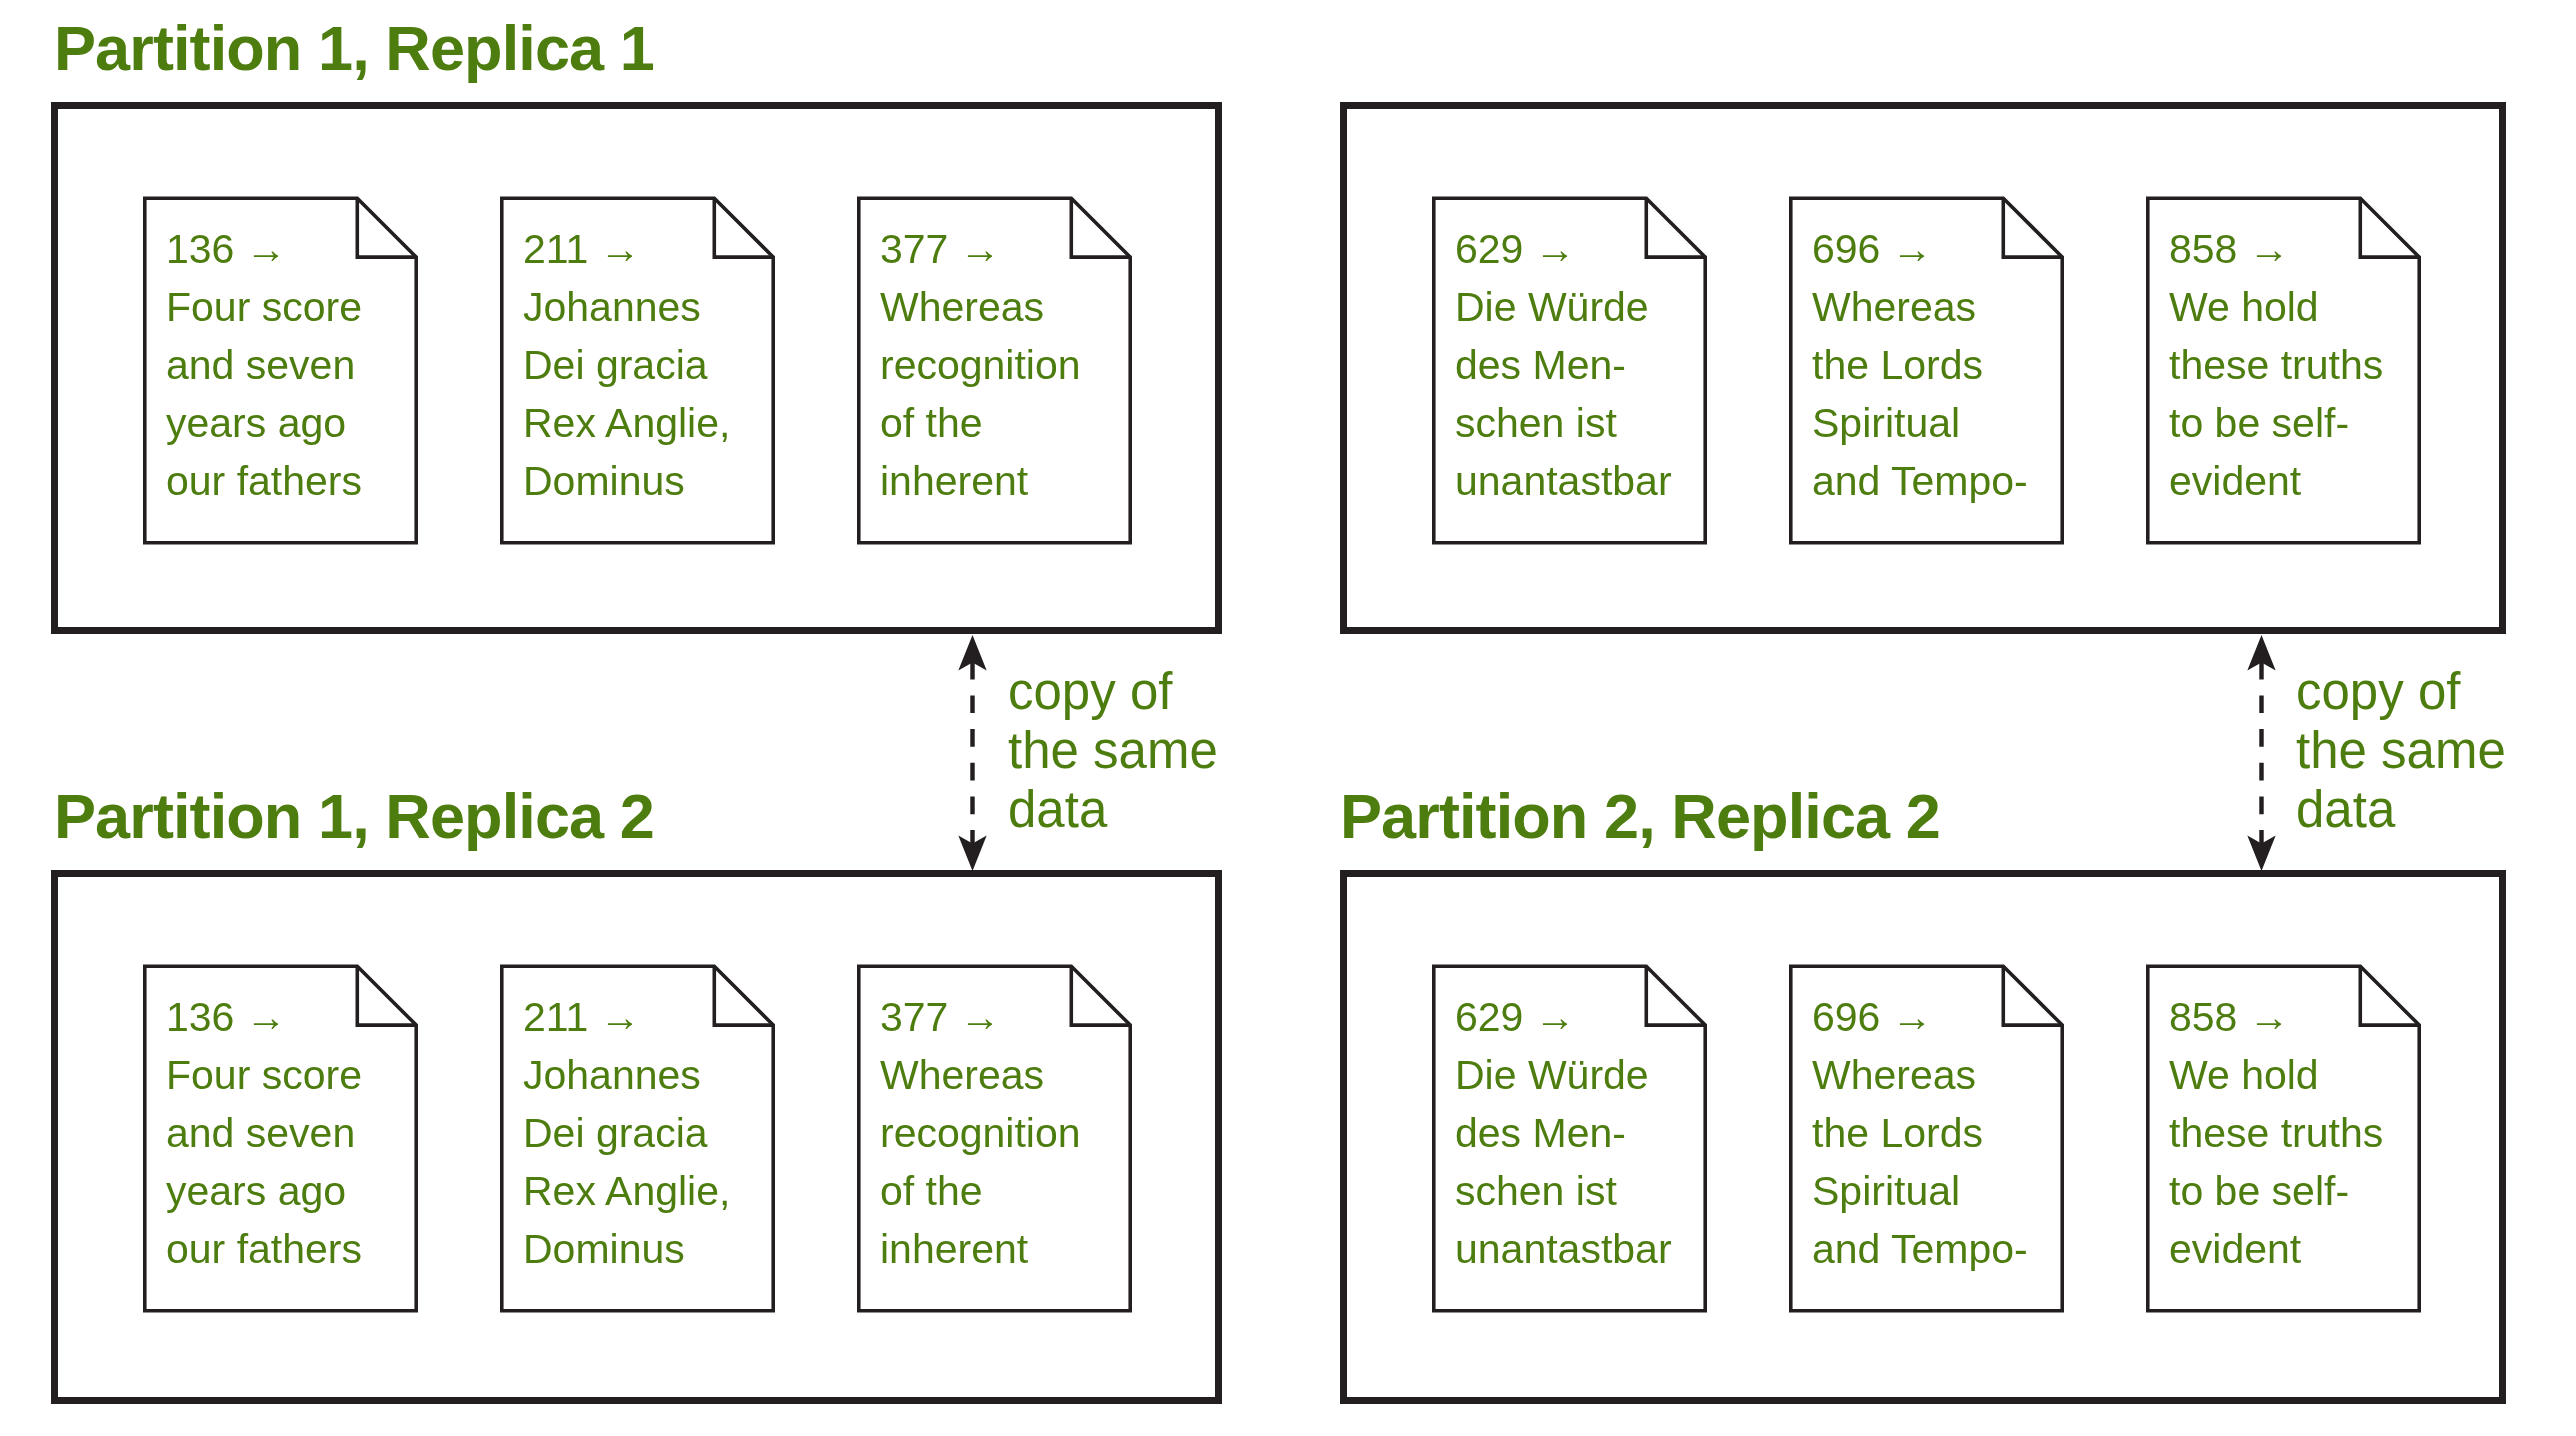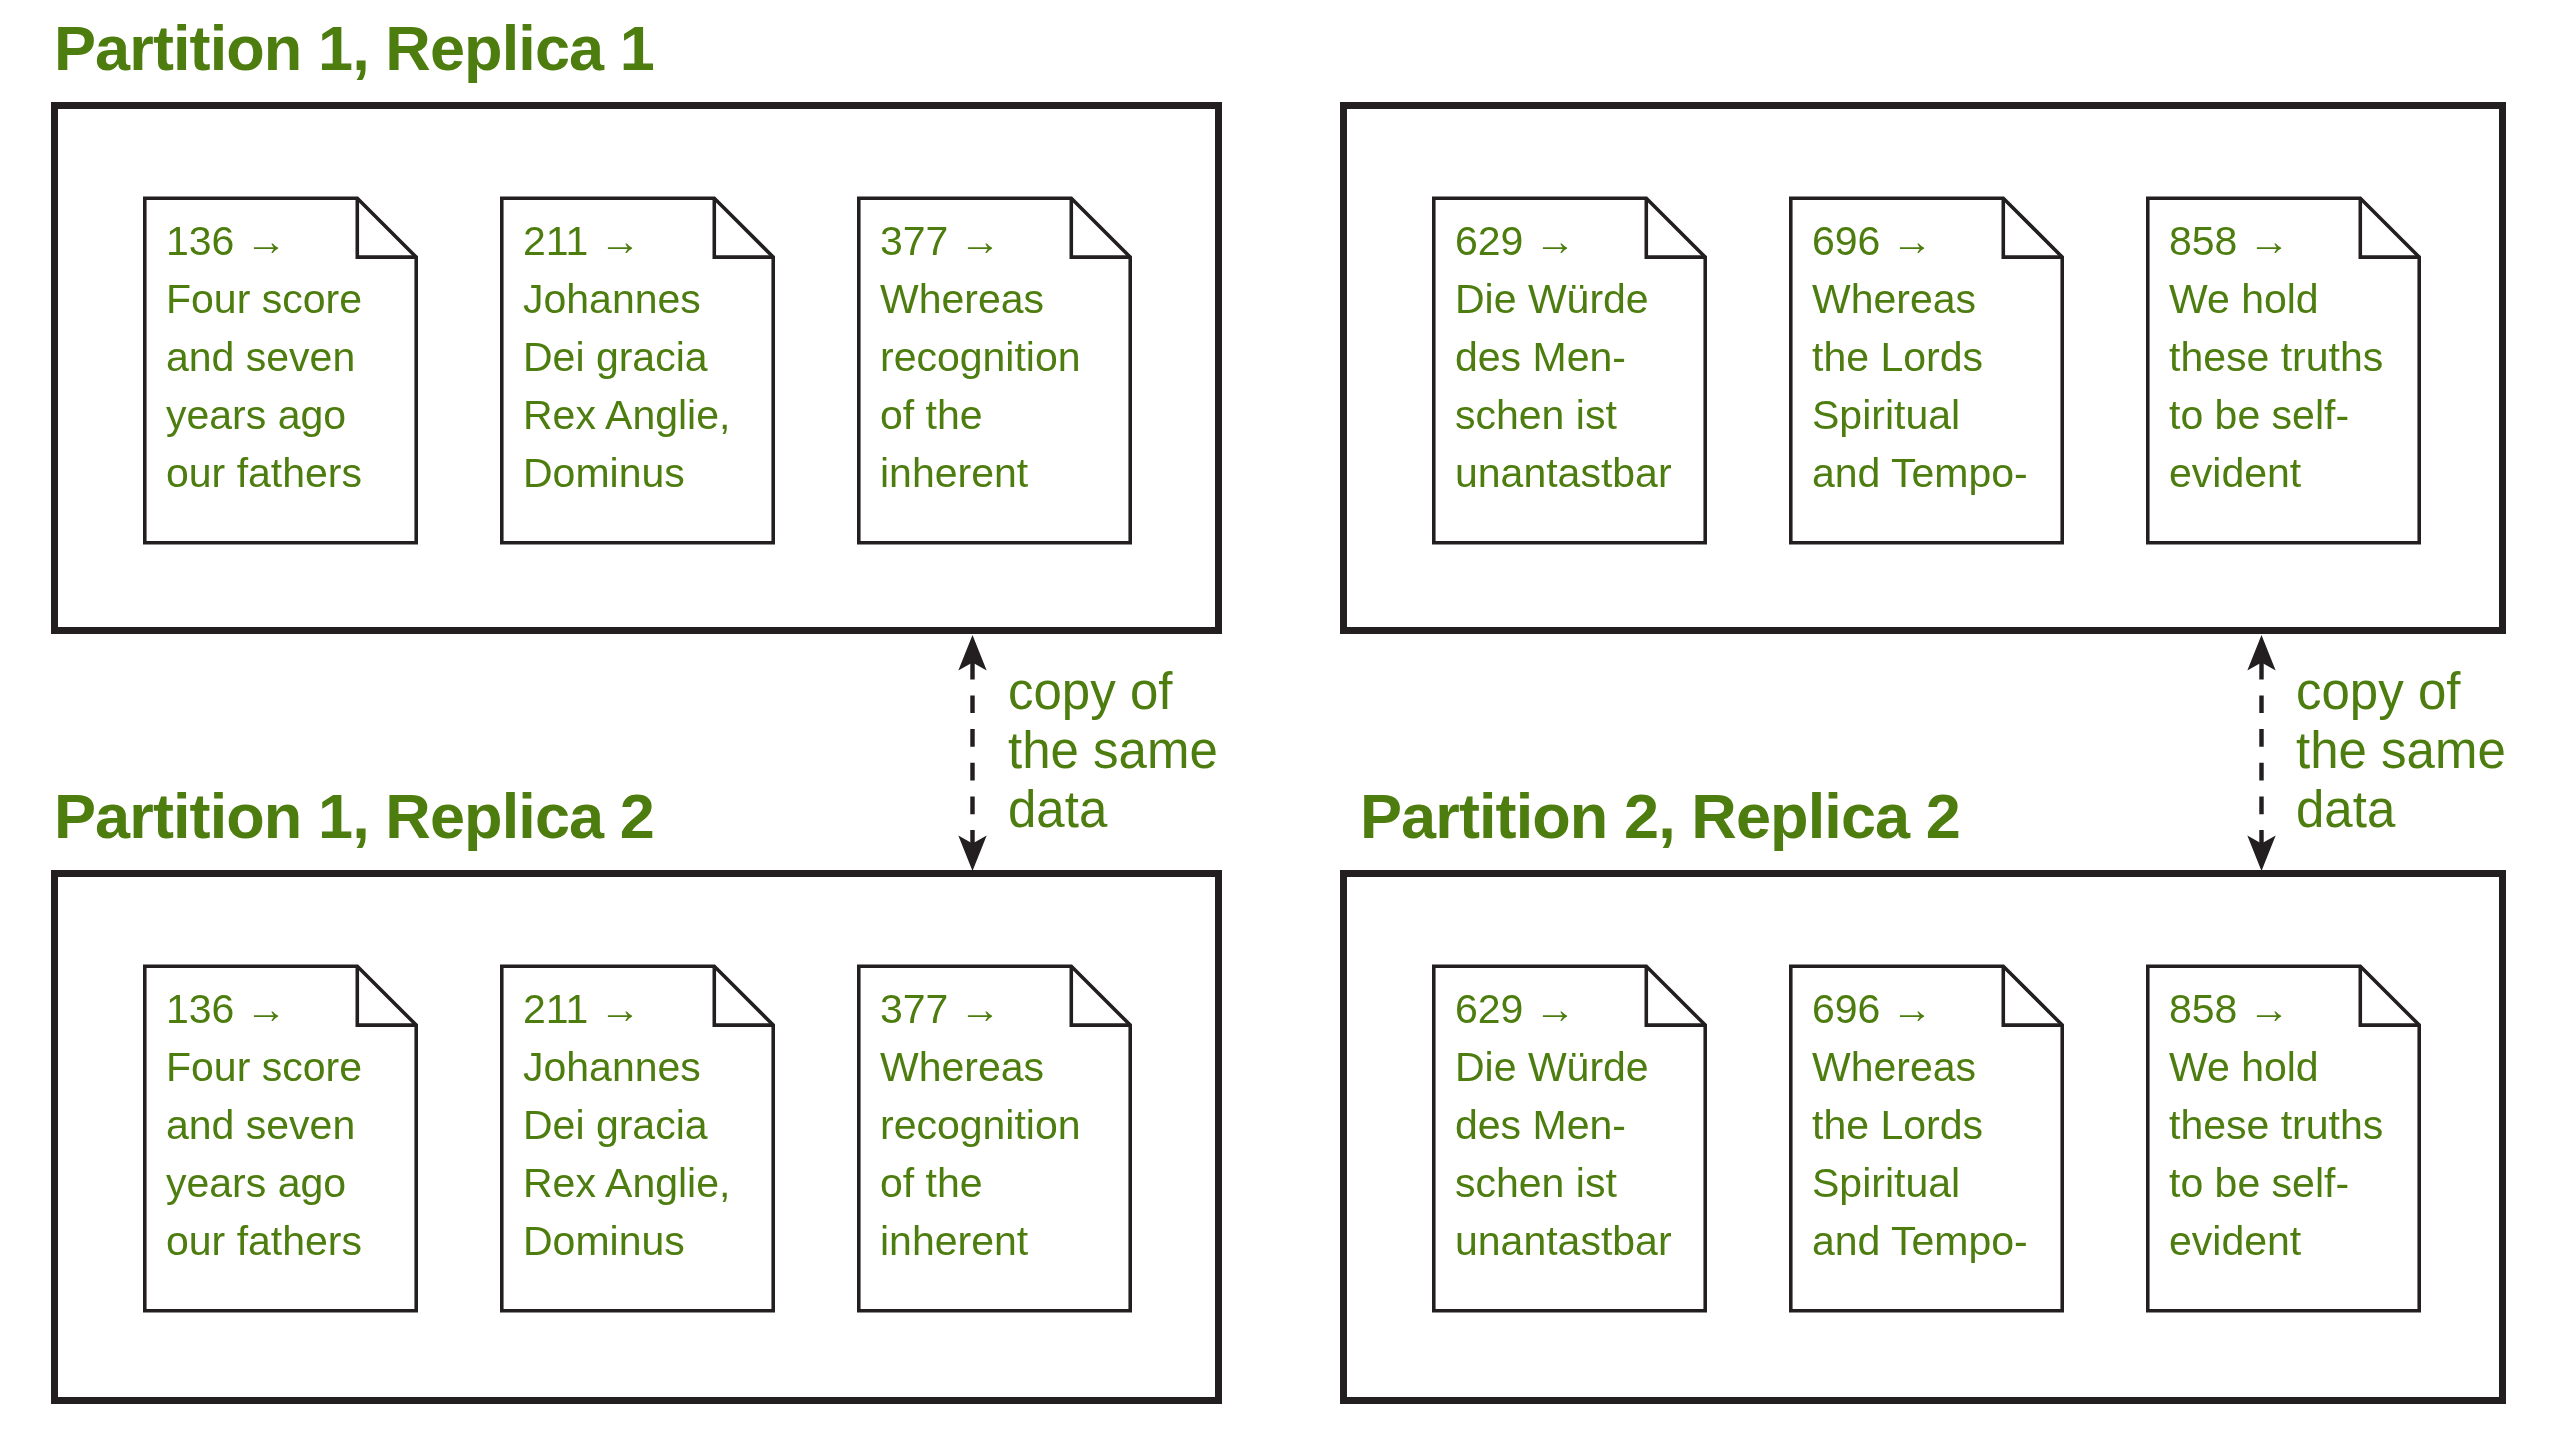--- a/index.html
+++ b/index.html
@@ -25,32 +25,32 @@
     position:absolute;
     font-size:63px;
     font-weight:700;
     letter-spacing:-0.9px;
     line-height:70px;
     white-space:nowrap;
   }
   .panel-title.t1{left:54px;top:12.5px;}
   .panel-title.t2{left:1340px;top:12.5px;}
   .panel-title.t3{left:54px;top:781px;}
-  .panel-title.t4{left:1340px;top:781px;margin-left:20px;}
+  .panel-title.t4{left:1340px;top:781px;}
   .doc{
     position:absolute;
     top:87px;
     width:275px;height:349px;
   }
   .doc.d1{left:85px;}
   .doc.d2{left:442px;}
   .doc.d3{left:799px;}
   .doc svg.doc-shape{position:absolute;left:0;top:0;}
   .doc .txt{
-    position:absolute;left:23px;top:16px;
+    position:absolute;left:23px;top:24px;
     font-size:41px;line-height:58px;
     white-space:nowrap;
   }
   .txt span{display:block;}
   .connector{position:absolute;width:39px;height:238px;top:634px;}
   .connector.c1{left:953px;}
   .connector.c2{left:2242px;}
   .copy-label{
     position:absolute;top:662px;
     font-size:51px;line-height:59px;

